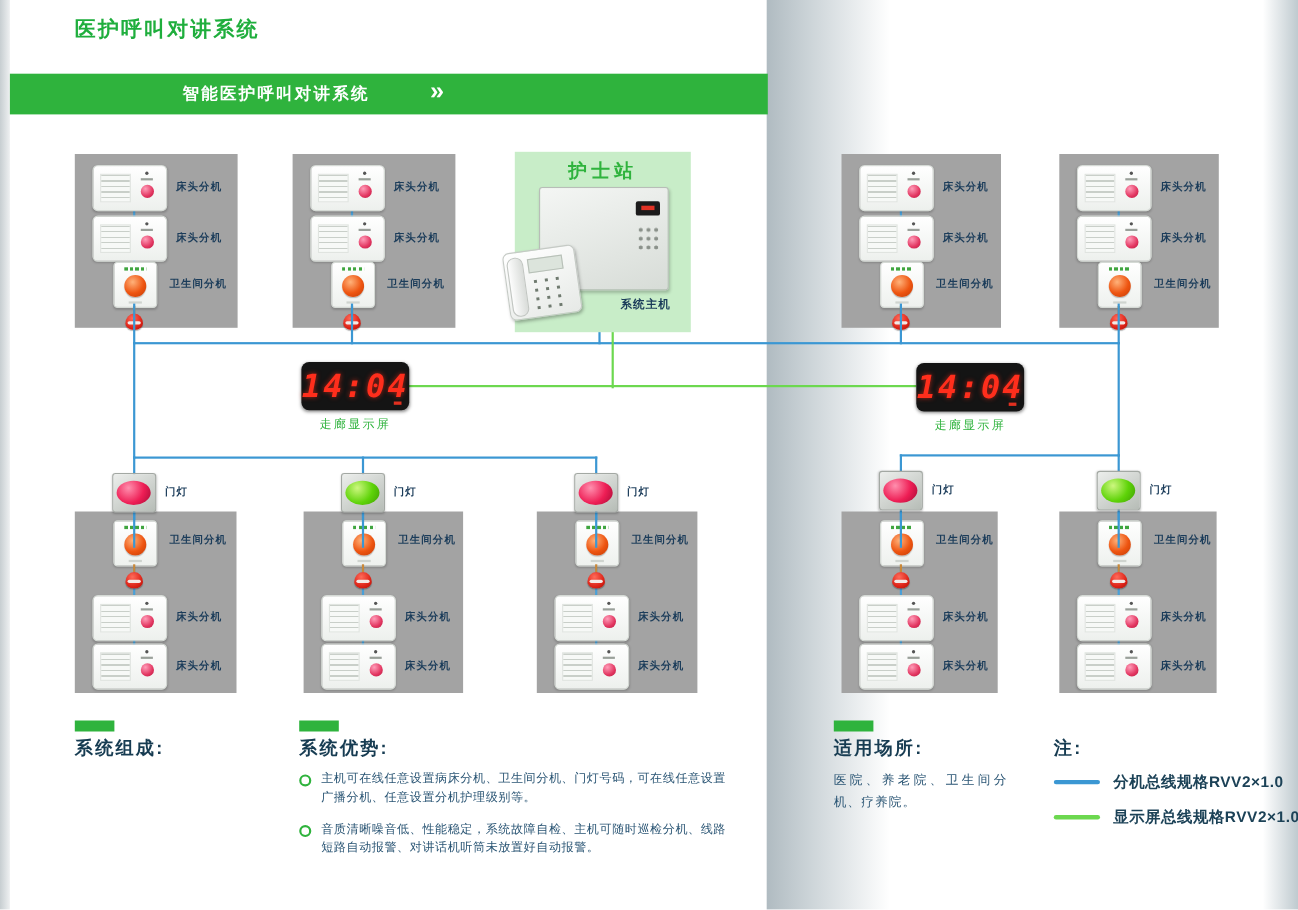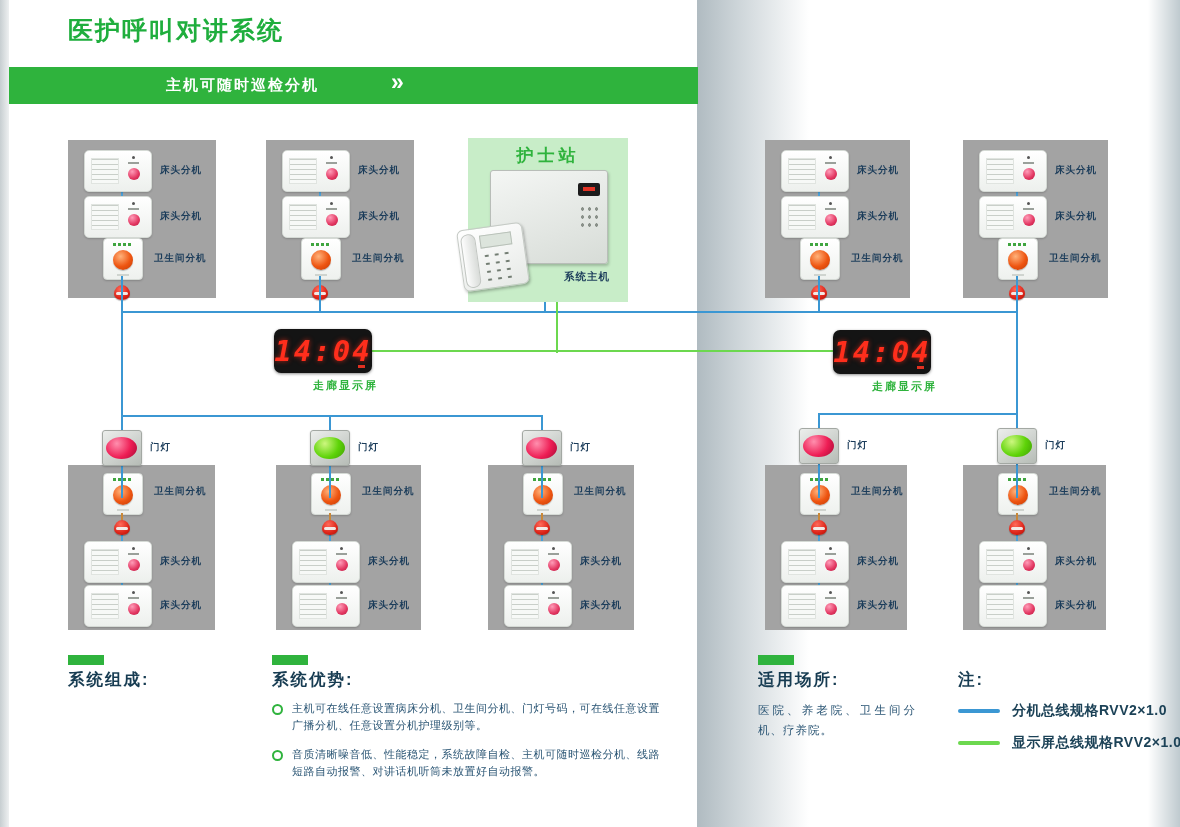--- a/index.html
+++ b/index.html
@@ -6,21 +6,21 @@
   #page{position:relative;width:1180px;height:827px;background:#fff;overflow:hidden;
         font-family:"Liberation Sans","DejaVu Sans",sans-serif;}
   .edge-left{position:absolute;left:0;top:0;width:9px;height:827px;
              background:linear-gradient(90deg,#c7ced1,#eef0f1);z-index:0;}
   .fold-center{position:absolute;left:697px;top:0;width:112px;height:827px;
              background:linear-gradient(90deg,#b0bbc1 0%,#ccd4d8 35%,rgba(255,255,255,0) 100%);z-index:0;}
   .edge-right{position:absolute;left:1148px;top:0;width:32px;height:827px;
              background:linear-gradient(270deg,#bfcacf,rgba(255,255,255,0));z-index:0;}
   .layer{position:absolute;left:0;top:0;width:1180px;height:827px;z-index:1;}
 
-  .page-title{position:absolute;left:68px;top:14px;font-size:25px;font-weight:bold;
+  .page-title{position:absolute;left:68px;top:14px;font-size:19px;font-weight:bold;
               color:#1fae3d;letter-spacing:2px;}
   .banner{position:absolute;left:9px;top:67px;width:689px;height:37px;background:#2fb33d;}
   .banner-text{position:absolute;left:157px;top:9px;font-size:15px;font-weight:bold;color:#fff;letter-spacing:2px;}
   .banner-arrows{position:absolute;left:382px;top:2px;font-size:23px;font-weight:bold;color:#fff;}
 
   .room-box{position:absolute;background:#a3a3a3;}
   .nurse-box{position:absolute;left:468px;top:138px;width:160px;height:164px;background:#c8edc8;}
   .nurse-title{position:absolute;left:0;top:6px;width:100%;text-align:center;
                font-size:17px;font-weight:bold;color:#2fb33d;letter-spacing:4px;}
   .host-label{position:absolute;left:96px;top:132px;font-size:10.5px;font-weight:bold;
@@ -61,21 +61,21 @@
   .light-lens{position:absolute;left:3px;top:6px;width:31px;height:22px;border-radius:50%;}
   .lens-red{background:radial-gradient(circle at 35% 30%,#ff8fae,#ee1e55 55%,#a50a35);}
   .lens-green{background:radial-gradient(circle at 35% 30%,#cdf77f,#5ed308 55%,#3f9e03);}
 
   .clock{position:absolute;width:98px;height:44px;background:#141414;border-radius:7px;
          box-shadow:0 1px 3px rgba(0,0,0,.45);}
   .clock-digits{width:100%;height:100%;text-align:center;line-height:44px;
          font-family:"DejaVu Sans Mono",monospace;font-style:italic;font-weight:bold;
          font-size:29px;color:#ff2e1c;letter-spacing:2px;text-shadow:0 0 5px rgba(255,45,25,.65);}
   .clock-dot{position:absolute;right:7px;bottom:5px;width:7px;height:3px;background:#e03020;}
-  .clock-label{position:absolute;width:110px;text-align:right;font-size:11px;font-weight:bold;
+  .clock-label{position:absolute;width:110px;text-align:center;font-size:11px;font-weight:normal;
          color:#2fb33d;letter-spacing:2px;}
 
   .host{position:absolute;left:22px;top:32px;width:116px;height:92px;border-radius:3px;
         background:linear-gradient(160deg,#f4f6f4,#d7dcd7);border:1px solid #b8bdb8;
         box-shadow:1px 2px 3px rgba(0,0,0,.22);}
   .host-led{position:absolute;right:7px;top:12px;width:22px;height:13px;background:#1b1b1b;border-radius:2px;}
   .host-led-bar{position:absolute;left:5px;top:4px;width:12px;height:4px;background:#e23325;}
   .host-keys{position:absolute;right:8px;top:34px;width:20px;height:22px;
         background-image:radial-gradient(#8a918a 1.5px,transparent 1.7px);background-size:7px 8px;}
 
@@ -108,21 +108,21 @@
 
 <div id="page">
   <div class="edge-left"></div>
   <div class="fold-center"></div>
   <div class="edge-right"></div>
 
   <div class="layer">
 
     <div class="page-title">医护呼叫对讲系统</div>
     <div class="banner">
-      <span class="banner-text">主机可随时巡检分机</span>
+      <span class="banner-text">智能医护呼叫对讲系统</span>
       <span class="banner-arrows">»</span>
     </div>
 
     <div id="diagram">
         <div class="room-box" style="left: 68px; top: 140px; width: 148px; height: 158px;">
           <div class="vline" style="top: 12px; height: 128px;"></div>
           <div class="bedside" style="left: 16px; top: 10px;">
             <div class="grille"></div>
             <div class="ind-dot"></div>
             <div class="ind-mark"></div>

